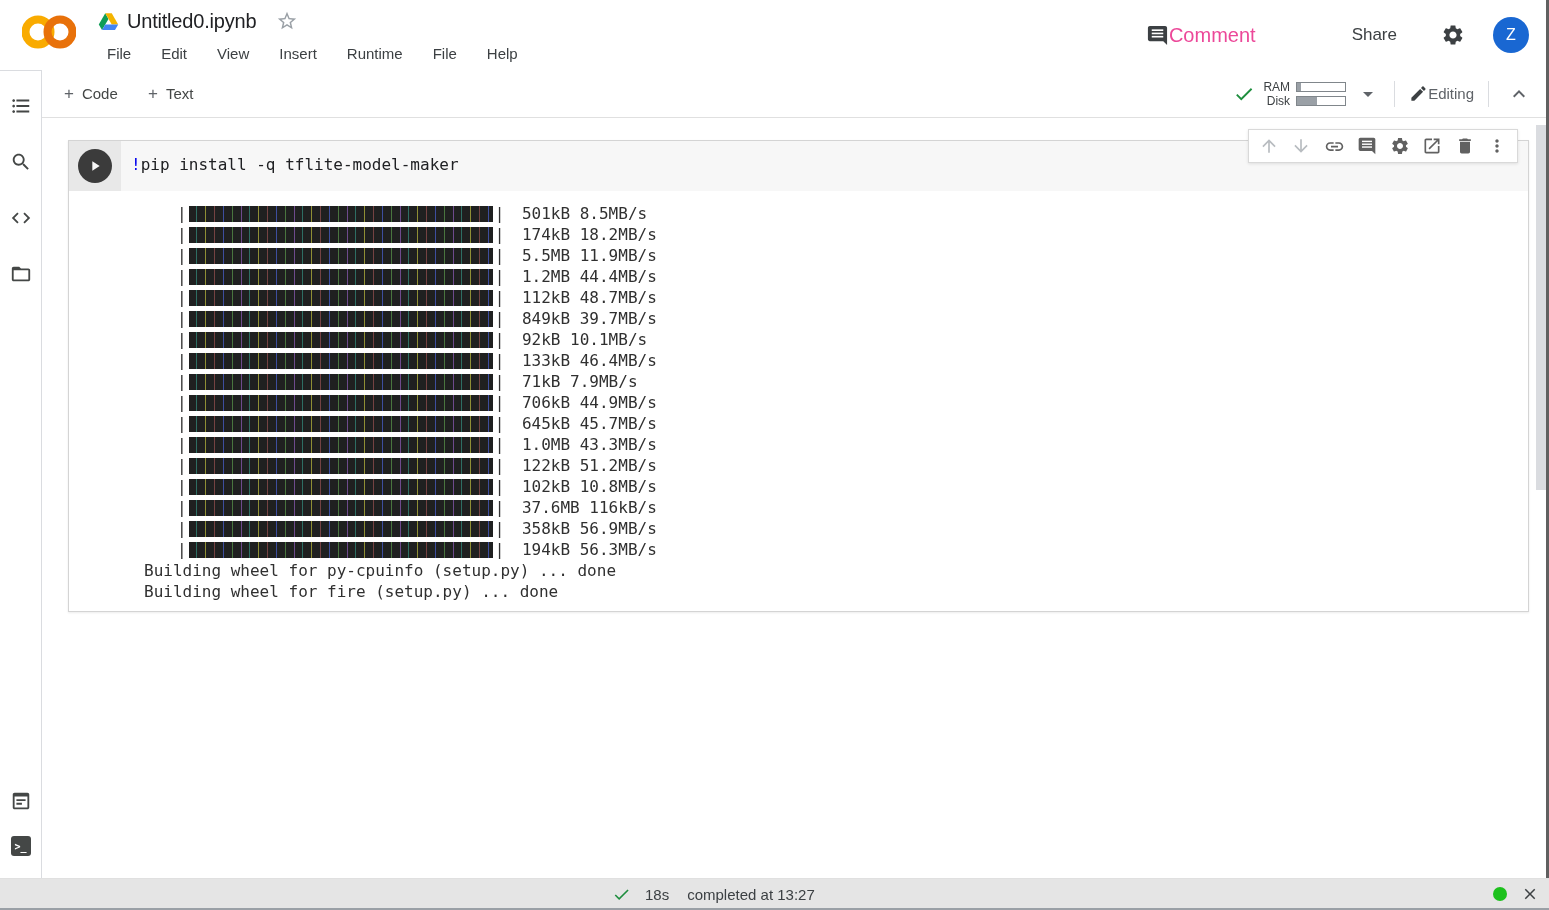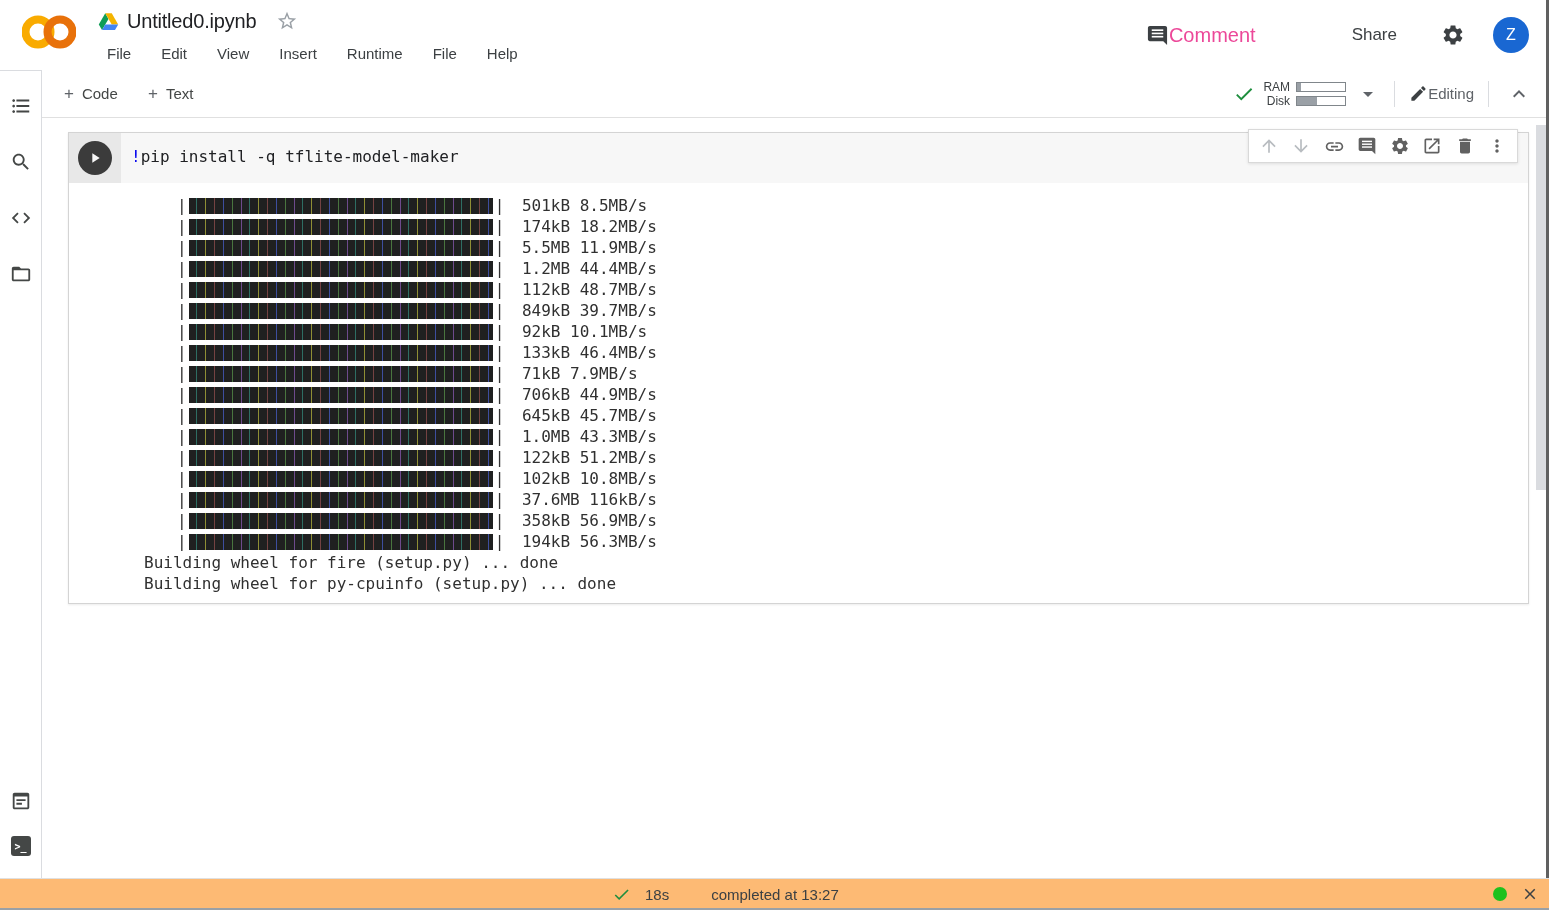--- a/index.html
+++ b/index.html
@@ -48,21 +48,21 @@
   #sidebar { position:absolute; left:0; top:70px; width:42px; height:808px;
     border-top:1px solid #dadce0; border-right:1px solid #dadce0; background:#fff;
     display:flex; flex-direction:column; align-items:center; padding:24px 0 16px; }
   .sb-icon { margin-bottom:34px; display:flex; cursor:pointer; }
   #sb-spacer { flex:1; }
   #terminal-icon-box { width:20px; height:20px; background:#444746; border-radius:3px;
     color:#fff; font-family:"DejaVu Sans Mono",monospace; font-size:10px; font-weight:bold;
     display:flex; align-items:center; justify-content:center; letter-spacing:0; }
 
   
-  #cell { position:absolute; left:68px; top:132px; width:1461px; height:472px;
+  #cell { position:absolute; left:68px; top:140px; width:1461px; height:472px;
     border:1px solid #d4d4d4; box-shadow:0 1px 2px rgba(0,0,0,.08); background:#fff; }
   #code-row { height:50px; display:flex; }
   #gutter { width:52px; background:#e8e8e8; display:flex; justify-content:center; }
   #play-btn { margin-top:8px; width:34px; height:34px; border-radius:50%; background:#3b3b3b;
     display:flex; align-items:center; justify-content:center; cursor:pointer; }
   #code-area { flex:1; background:#f7f7f7; padding:14px 0 0 10px;
     font-family:"DejaVu Sans Mono",monospace; font-size:16px; color:#202124; }
   #code-bang { color:#0000ee; }
   #output { padding:12px 0 0 75px; font-family:"DejaVu Sans Mono",monospace;
     font-size:16px; color:#303030; }
@@ -79,25 +79,25 @@
   .build-line { height:21px; line-height:21px; white-space:pre; }
 
   
   #scroll-thumb { position:absolute; right:3px; top:125px; width:10px; height:365px;
     background:#dadce0; }
   #right-edge { position:absolute; right:0; top:0; width:3px; height:878px; background:#606060; }
   #bottom-edge { position:absolute; left:0; bottom:0; width:1549px; height:2px; background:#9aa0a6; }
 
   
   #statusbar { position:absolute; left:0; top:878px; width:1549px; height:30px;
-    border-top:1px solid #e0e0e0; background:#fdba74;padding-left:34px; }
+    border-top:1px solid #e0e0e0; background:#e5e5e5;padding-left:34px; }
   #status-center { position:absolute; left:612px; top:0; height:30px;
     display:flex; align-items:center; font-size:15px; color:#3c4043; }
   #status-duration { margin-left:14px; }
-  #status-completed { margin-left:42px; }
+  #status-completed { margin-left:18px; }
   #status-dot { position:absolute; right:42px; top:8px; width:14px; height:14px; border-radius:50%; }
   #status-close { position:absolute; right:10px; top:6px; display:flex; cursor:pointer; }
 </style>
 </head>
 <body>
 
 <div id="header">
   <div id="logo">
     <svg width="54" height="44" viewBox="0 0 54 44">
       <circle cx="16" cy="22" r="12.5" fill="none" stroke="#F9AB00" stroke-width="8"></circle>
@@ -408,22 +408,22 @@
   </div>
 
   <div class="dl-row">
     <span class="pipe">|</span>
     <span class="dl-bar"></span>
     <span class="pipe">|</span>
     <span class="dl-meta"> 194kB 56.3MB/s</span>
   </div>
 </div>
     <div id="build-lines">
+        <div class="build-line">Building wheel for py-cpuinfo (setup.py) ... done</div>
         <div class="build-line">Building wheel for fire (setup.py) ... done</div>
-        <div class="build-line">Building wheel for py-cpuinfo (setup.py) ... done</div>
       </div>
   </div>
 </div>
 
 <div id="scroll-thumb"></div>
 <div id="right-edge"></div>
 <div id="bottom-edge"></div>
 
 <div id="statusbar">
   <div id="status-center">

